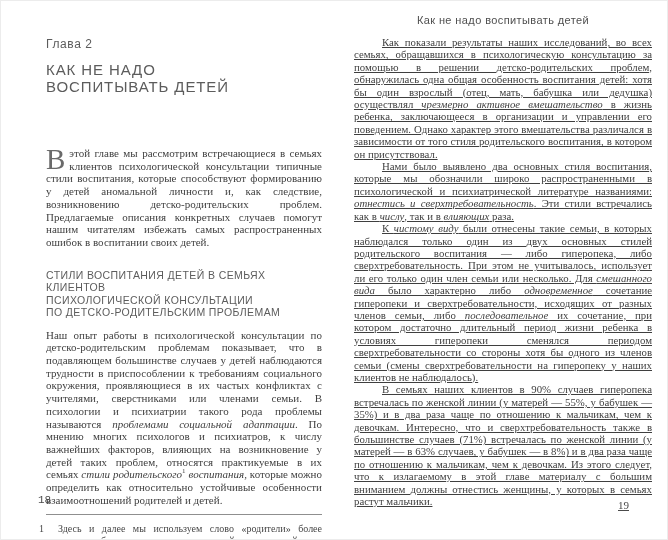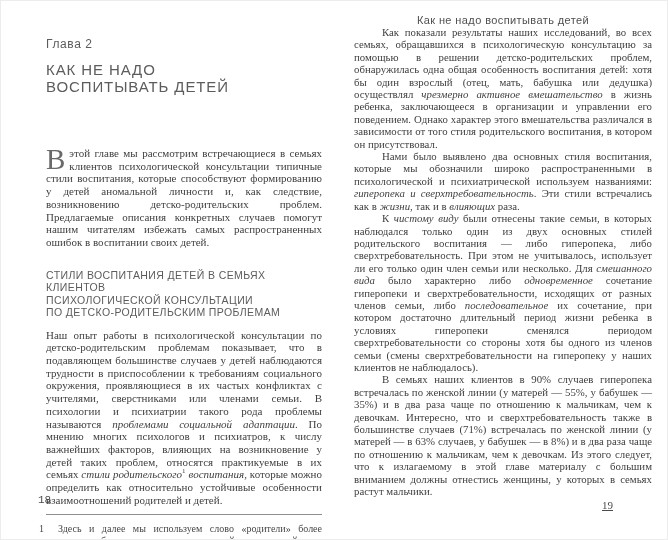--- a/index.html
+++ b/index.html
@@ -36,29 +36,29 @@
   sup{font-size:7px;line-height:0;}
   .footnote-rule{margin-top:6px;border:0;border-top:1px solid #8f8f8f;width:100%;}
   .footnote{display:flex;margin:4px 0 0 -7px;font-size:10px;line-height:12px;color:#474747;}
   .fn-marker{width:19px;flex:none;}
   .fn-text{text-align:justify;}
 
   .running-head{
     font-family:"Liberation Sans", sans-serif;font-size:11px;color:#4f4f4f;
     text-align:center;letter-spacing:.4px;margin-top:5px;
   }
-  .paragraphs{}
+  .paragraphs{margin-top:10px;text-decoration:underline;}
   .rp-par{margin:0;font-size:10.8px;line-height:12.4px;text-align:justify;text-indent:28px;}
 
   .pagenum{
     position:absolute;font-size:11px;color:#4a4a4a;
     font-family:"Liberation Serif", serif;
   }
   .pagenum-left{left:37px;top:493px;font-family:Liberation Mono, monospace;}
-  .pagenum-right{right:54px;top:498px;text-decoration:underline;}
+  .pagenum-right{right:38px;top:498px;text-decoration:underline;}
   i{font-style:italic;}
 </style>
 </head>
 <body>
 
 <div class="spread">
 
   <section class="page page-left">
     <div class="chapter-label">Глава 2</div>
     <h1 class="chapter-title">КАК НЕ НАДО
@@ -78,21 +78,21 @@
       <span class="fn-text">Здесь и далее мы используем слово «родители» более широко, обозначая им не только матерей и отцов детей, но и их прародителей, т. е. бабушек и дедушек.</span>
     </div>
   </section>
 
   <div class="pagenum pagenum-left">18</div>
 
   <section class="page page-right">
     <div class="running-head">Как не надо воспитывать детей</div>
     <div class="paragraphs">
         <p class="rp-par"><span>Как показали результаты наших исследований, во всех семьях, обращавшихся в психологическую консультацию за помощью в решении детско-родительских проблем, обнаружилась одна общая особенность воспитания детей: хотя бы один взрослый (отец, мать, бабушка или дедушка) осуществлял </span><i>чрезмерно активное вмешательство</i><span> в жизнь ребенка, заключающееся в организации и управлении его поведением. Однако характер этого вмешательства различался в зависимости от того стиля родительского воспитания, в котором он присутствовал.</span></p>
-        <p class="rp-par"><span>Нами было выявлено два основных стиля воспитания, которые мы обозначили широко распространенными в психологической и психиатрической используем названиями: </span><i>гиперопека и сверхтребовательность</i><span>. Эти стили встречались как в </span><i>жизни</i><span>, так и в </span><i>влияющих</i><span> раза.</span></p>
+        <p class="rp-par"><span>Нами было выявлено два основных стиля воспитания, которые мы обозначили широко распространенными в психологической и психиатрической литературе названиями: </span><i>отнестись и сверхтребовательность</i><span>. Эти стили встречались как в </span><i>числу</i><span>, так и в </span><i>влияющих</i><span> раза.</span></p>
         <p class="rp-par"><span>К </span><i>чистому виду</i><span> были отнесены такие семьи, в которых наблюдался только один из двух основных стилей родительского воспитания — либо гиперопека, либо сверхтребовательность. При этом не учитывалось, использует ли его только один член семьи или несколько. Для </span><i>смешанного вида</i><span> было характерно либо </span><i>одновременное</i><span> сочетание гиперопеки и сверхтребовательности, исходящих от разных членов семьи, либо </span><i>последовательное</i><span> их сочетание, при котором достаточно длительный период жизни ребенка в условиях гиперопеки сменялся периодом сверхтребовательности со стороны хотя бы одного из членов семьи (смены сверхтребовательности на гиперопеку у наших клиентов не наблюдалось).</span></p>
         <p class="rp-par"><span>В семьях наших клиентов в 90% случаев гиперопека встречалась по женской линии (у матерей — 55%, у бабушек — 35%) и в два раза чаще по отношению к мальчикам, чем к девочкам. Интересно, что и сверхтребовательность также в большинстве случаев (71%) встречалась по женской линии (у матерей — в 63% случаев, у бабушек — в 8%) и в два раза чаще по отношению к мальчикам, чем к девочкам. Из этого следует, что к излагаемому в этой главе материалу с большим вниманием должны отнестись женщины, у которых в семьях растут мальчики.</span></p>
       </div>
   </section>
 
   <div class="pagenum pagenum-right">19</div>
 
 </div>
 
 </body></html>

